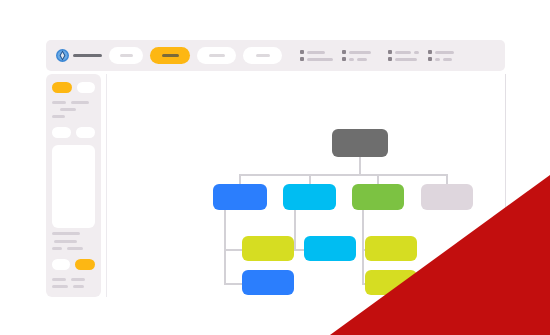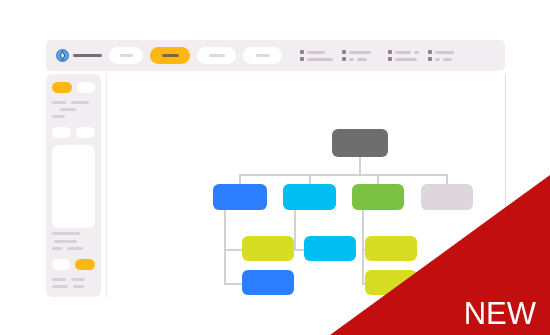--- a/index.html
+++ b/index.html
@@ -252,15 +252,14 @@
         <div class="node" style="left: 258px; top: 196px; width: 52px; height: 25px; background: rgb(214, 221, 34);"><span></span></div>
       </div>
     <div id="canvas-divider"></div>
   </div>
 
 </div>
 
 <div id="ribbon">
   <div id="ribbon-shape"></div>
   <div id="ribbon-text">
-    <span id="ribbon-line1">NEW</span>
   </div>
 </div>
 
 </body></html>

